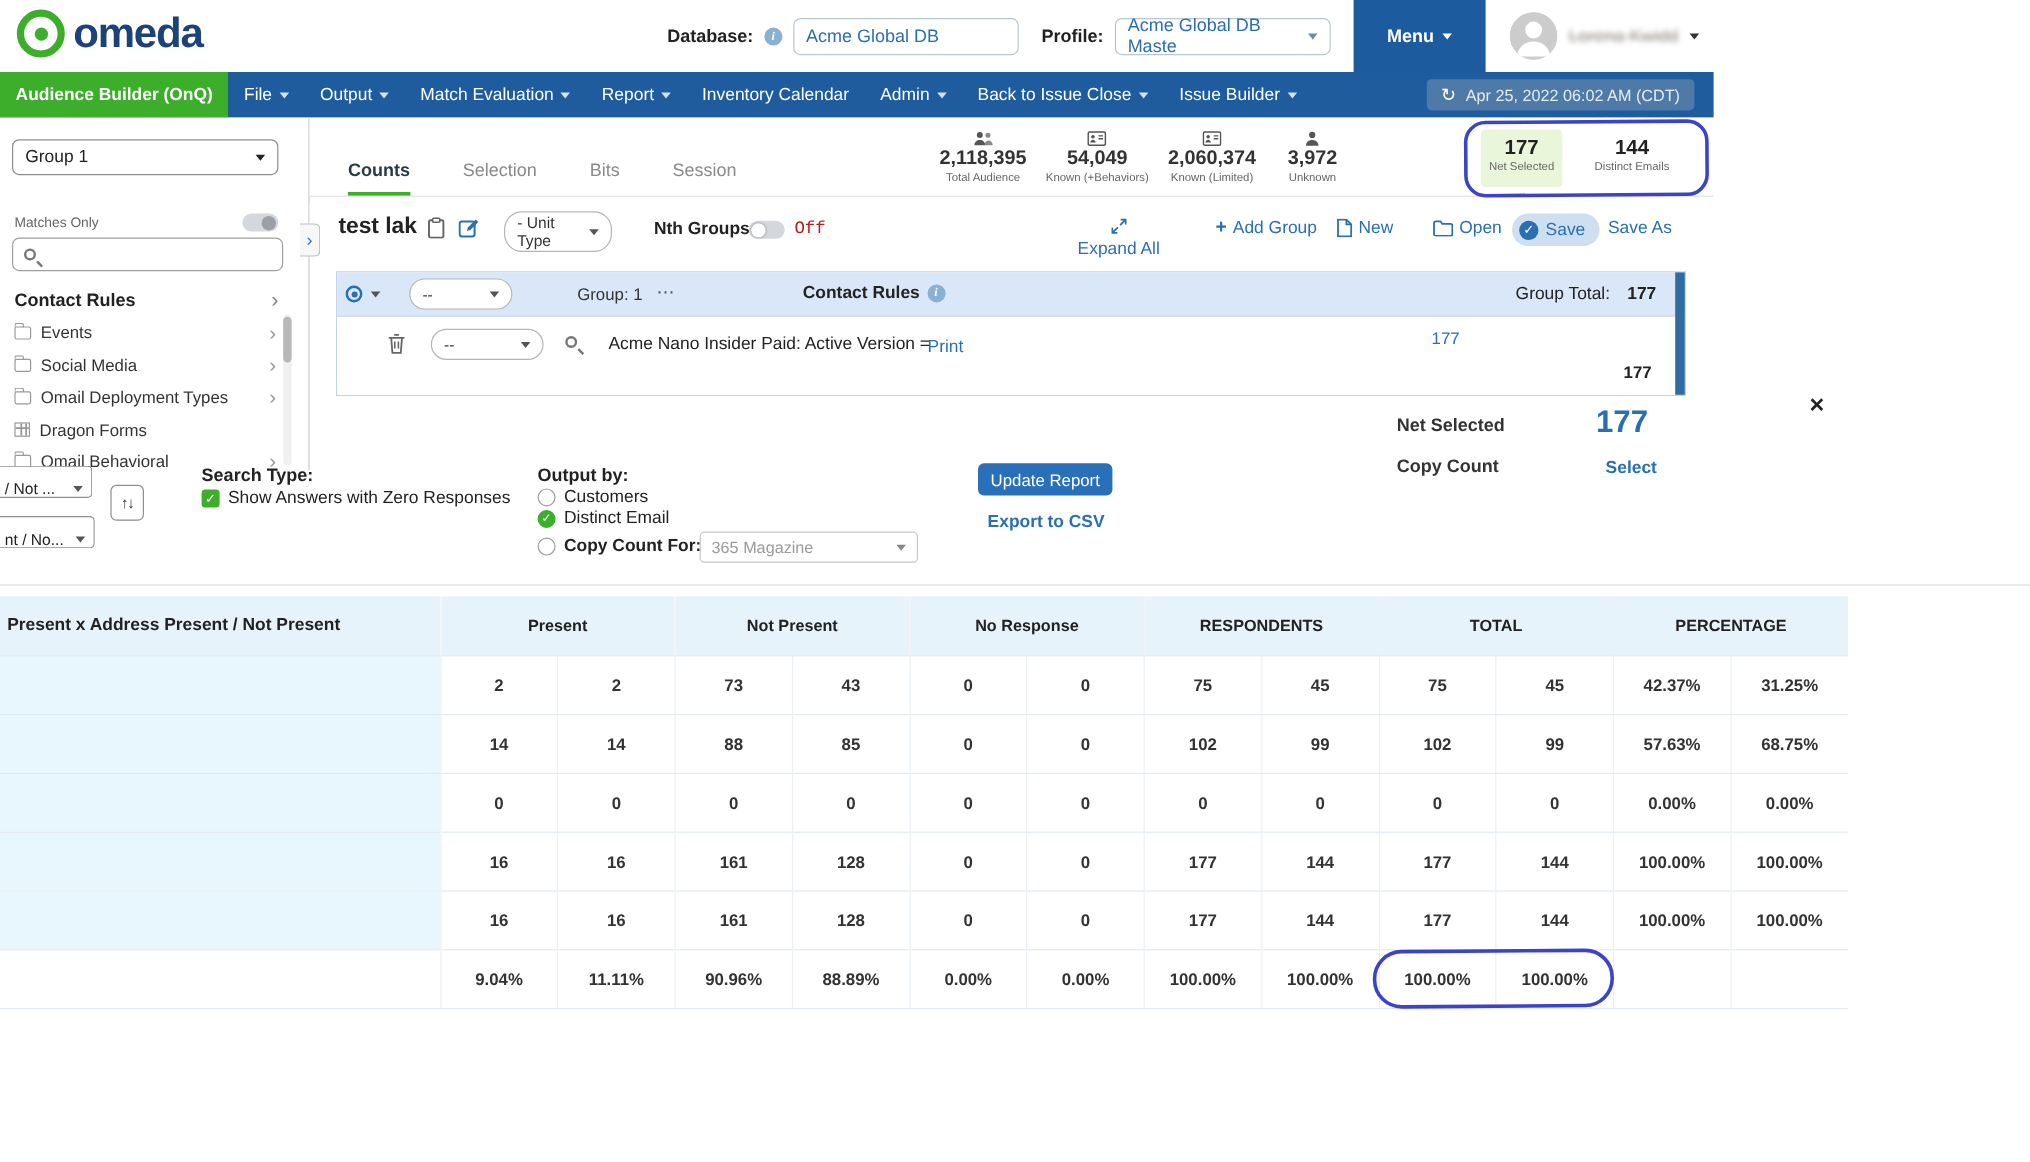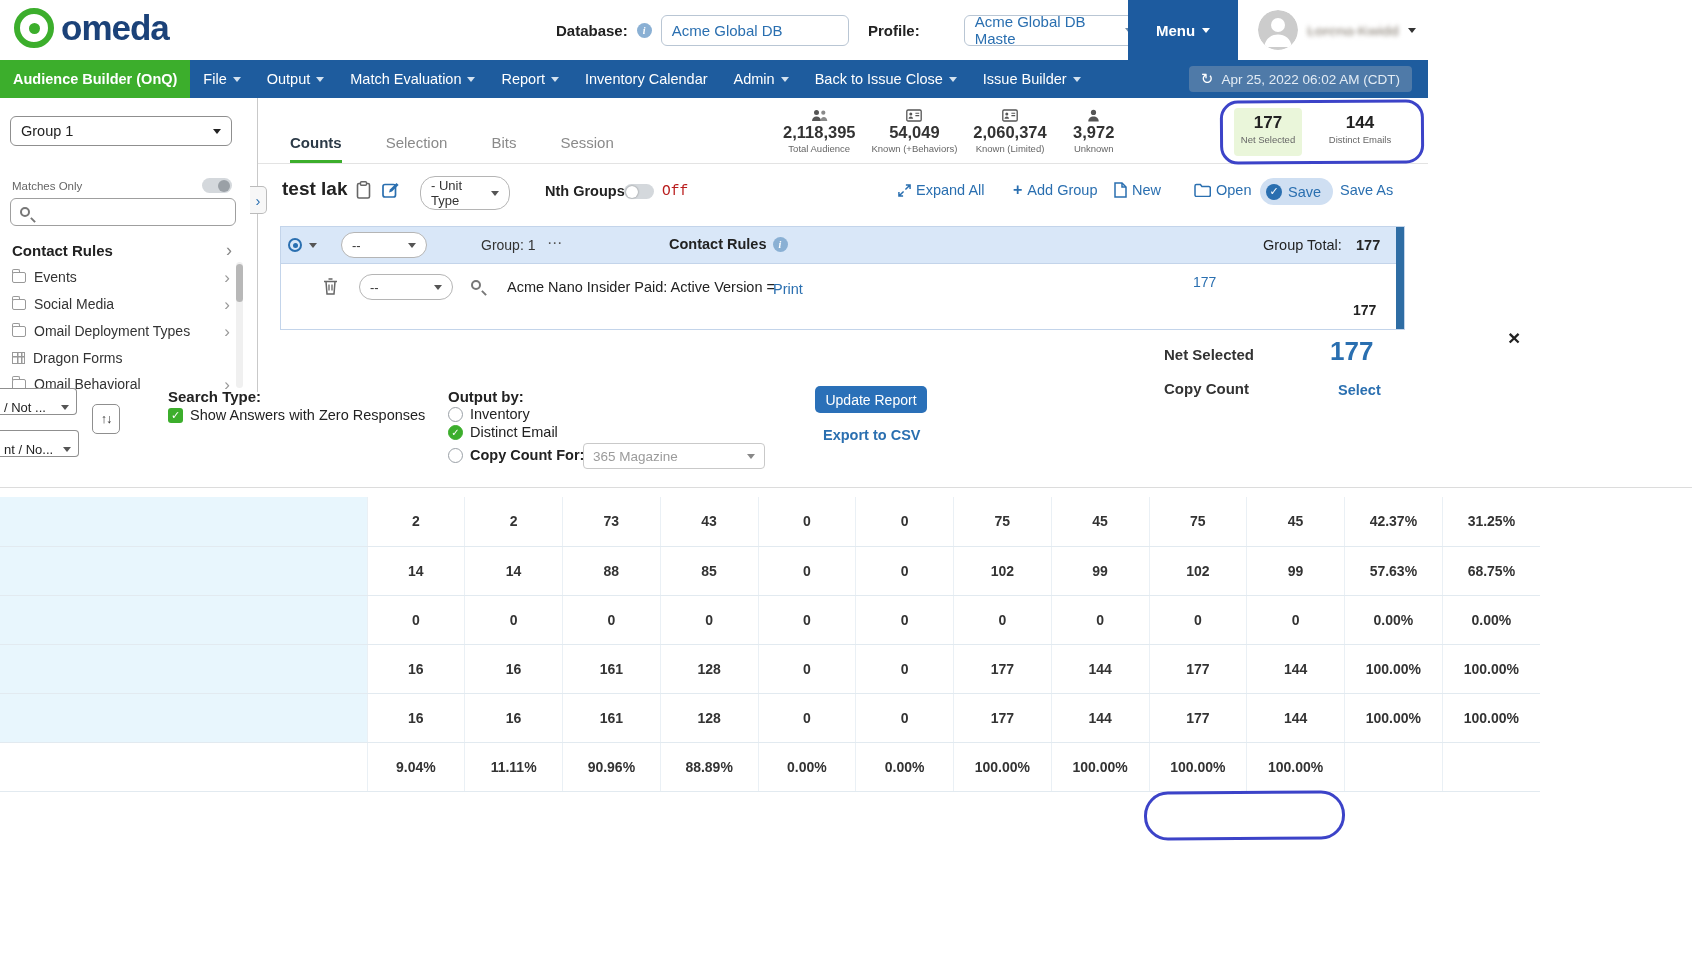--- a/index.html
+++ b/index.html
@@ -19,21 +19,21 @@
   .logo-text{font-size:35px;font-weight:bold;color:#1b4279;letter-spacing:-1px;}
   .hgroup{position:absolute;top:0;height:60px;display:flex;align-items:center;gap:9px;}
   #db-group{left:556px;} #profile-group{left:868px;}
   .fld-label{font-size:15px;font-weight:bold;color:#222;}
   .info-badge{width:15px;height:15px;border-radius:50%;background:#8ab0d4;color:#fff;font-size:10px;
     font-weight:bold;font-style:italic;display:inline-flex;align-items:center;justify-content:center;
     font-family:"Liberation Serif",serif;flex:0 0 auto;}
   .field-box{height:31px;border:1px solid #b9c6d4;border-radius:6px;display:flex;align-items:center;
     padding:0 10px;font-size:15px;color:#2a6fb0;background:#fff;cursor:text;}
   #db-input{width:188px;} 
-  #profile-select{width:180px;justify-content:space-between;cursor:pointer;margin-left:35px;}
+  #profile-select{width:180px;justify-content:space-between;cursor:pointer;}
   #profile-select .caret{color:#6d8aa8;}
   .menu-btn{position:absolute;left:1128px;top:0;width:110px;height:60px;background:#1d5b9f;color:#fff;
     display:flex;align-items:center;justify-content:center;gap:7px;font-size:15px;font-weight:bold;cursor:pointer;}
   .user{position:absolute;left:1258px;top:0;height:60px;display:flex;align-items:center;gap:9px;cursor:pointer;}
   .avatar{width:40px;height:40px;border-radius:50%;overflow:hidden;flex:0 0 auto;}
   .user-name{font-size:15px;color:#a39c93;filter:blur(2px);text-decoration:line-through;}
   .user .caret{color:#333;}
 
   
   .nav{position:absolute;left:0;top:60px;width:1428px;height:38px;background:#1e5c9e;display:flex;align-items:center;}
@@ -116,21 +116,21 @@
   #clip-btn{left:98px;} #edit-btn{left:124px;}
   .pill-select{position:absolute;left:162px;top:6px;width:90px;height:29px;border:1px solid #b5b5b5;border-radius:15px;
     display:flex;align-items:center;justify-content:space-between;padding:16px 10px;font-size:13px;color:#333;
     background:#fff;cursor:pointer;}
   .pill-select .caret{color:#555;}
   .nth-label{position:absolute;left:287px;top:13px;font-size:14.5px;font-weight:bold;color:#222;}
   #nth-toggle{position:absolute;left:366px;top:14px;}
   .nth-state{position:absolute;left:404px;top:13px;font-size:14.5px;color:#b91c1c;font-family:Liberation Mono, monospace;}
   .tb-link{position:absolute;top:12px;font-size:14.5px;color:#2a6fb0;display:flex;align-items:center;gap:5px;
     cursor:pointer;white-space:nowrap;}
-  #lnk-expand{left:640px;} #lnk-addgroup{left:755px;} #lnk-new{left:856px;} #lnk-open{left:936px;} #lnk-saveas{left:1082px;}
+  #lnk-expand{left:640px;flex-direction:column;} #lnk-addgroup{left:755px;} #lnk-new{left:856px;} #lnk-open{left:936px;} #lnk-saveas{left:1082px;}
   .plus-ic{font-size:16px;font-weight:bold;line-height:1;}
   .save-pill{position:absolute;left:1002px;top:8px;height:27px;background:#cfdff2;border-radius:14px;
     display:flex;align-items:center;gap:6px;padding:0 12px 0 6px;color:#2a6fb0;font-size:14.5px;cursor:pointer;}
   .save-check{width:16px;height:16px;border-radius:50%;background:#2a6fb0;color:#fff;font-size:11px;
     display:flex;align-items:center;justify-content:center;}
 
   
   .group-panel{position:absolute;left:280px;top:226px;width:1125px;height:104px;border:1px solid #c3d4ea;background:#fff;}
   .gp-header{position:relative;height:37px;background:#d9e7f8;border-bottom:1px solid #c3d4ea;}
   .gp-target{position:absolute;left:7px;top:11px;width:14px;height:14px;border:2px solid #2a6fb0;border-radius:50%;cursor:pointer;}
@@ -506,21 +506,21 @@
   <span class="modal-close">×</span>
 
   <span class="rp-label" id="rp-search-label">Search Type:</span>
   <div class="opt-row" id="rp-zero">
     <span class="chk">✓</span>
     <span>Show Answers with Zero Responses</span>
   </div>
   <span class="rp-label" id="rp-output-label">Output by:</span>
   <div class="opt-row" id="radio-cust">
     <span class="radio"></span>
-    <span>Inventory</span>
+    <span>Customers</span>
   </div>
   <div class="opt-row" id="radio-email">
     <span class="radio sel">✓</span>
     <span>Distinct Email</span>
   </div>
   <div class="opt-row" id="radio-copy">
     <span class="radio"></span>
     <span class="bold-lbl">Copy Count For:</span>
   </div>
   <div class="copy-select">
@@ -542,20 +542,29 @@
           <col style="width: 97.75px;">
           <col style="width: 97.75px;">
           <col style="width: 97.75px;">
           <col style="width: 97.75px;">
           <col style="width: 97.75px;">
           <col style="width: 97.75px;">
           <col style="width: 97.75px;">
           <col style="width: 97.75px;">
         </colgroup>
         <tbody>
+          <tr class="hdr1">
+            <th class="title-cell">Present x Address Present / Not Present</th>
+            <th colspan="2">Present</th>
+            <th colspan="2">Not Present</th>
+            <th colspan="2">No Response</th>
+            <th colspan="2">RESPONDENTS</th>
+            <th colspan="2">TOTAL</th>
+            <th colspan="2">PERCENTAGE</th>
+          </tr>
           <tr>
             <td class="lbl-cell"></td>
             <td>2</td>
             <td>2</td>
             <td>73</td>
             <td>43</td>
             <td>0</td>
             <td>0</td>
             <td>75</td>
             <td>45</td>

